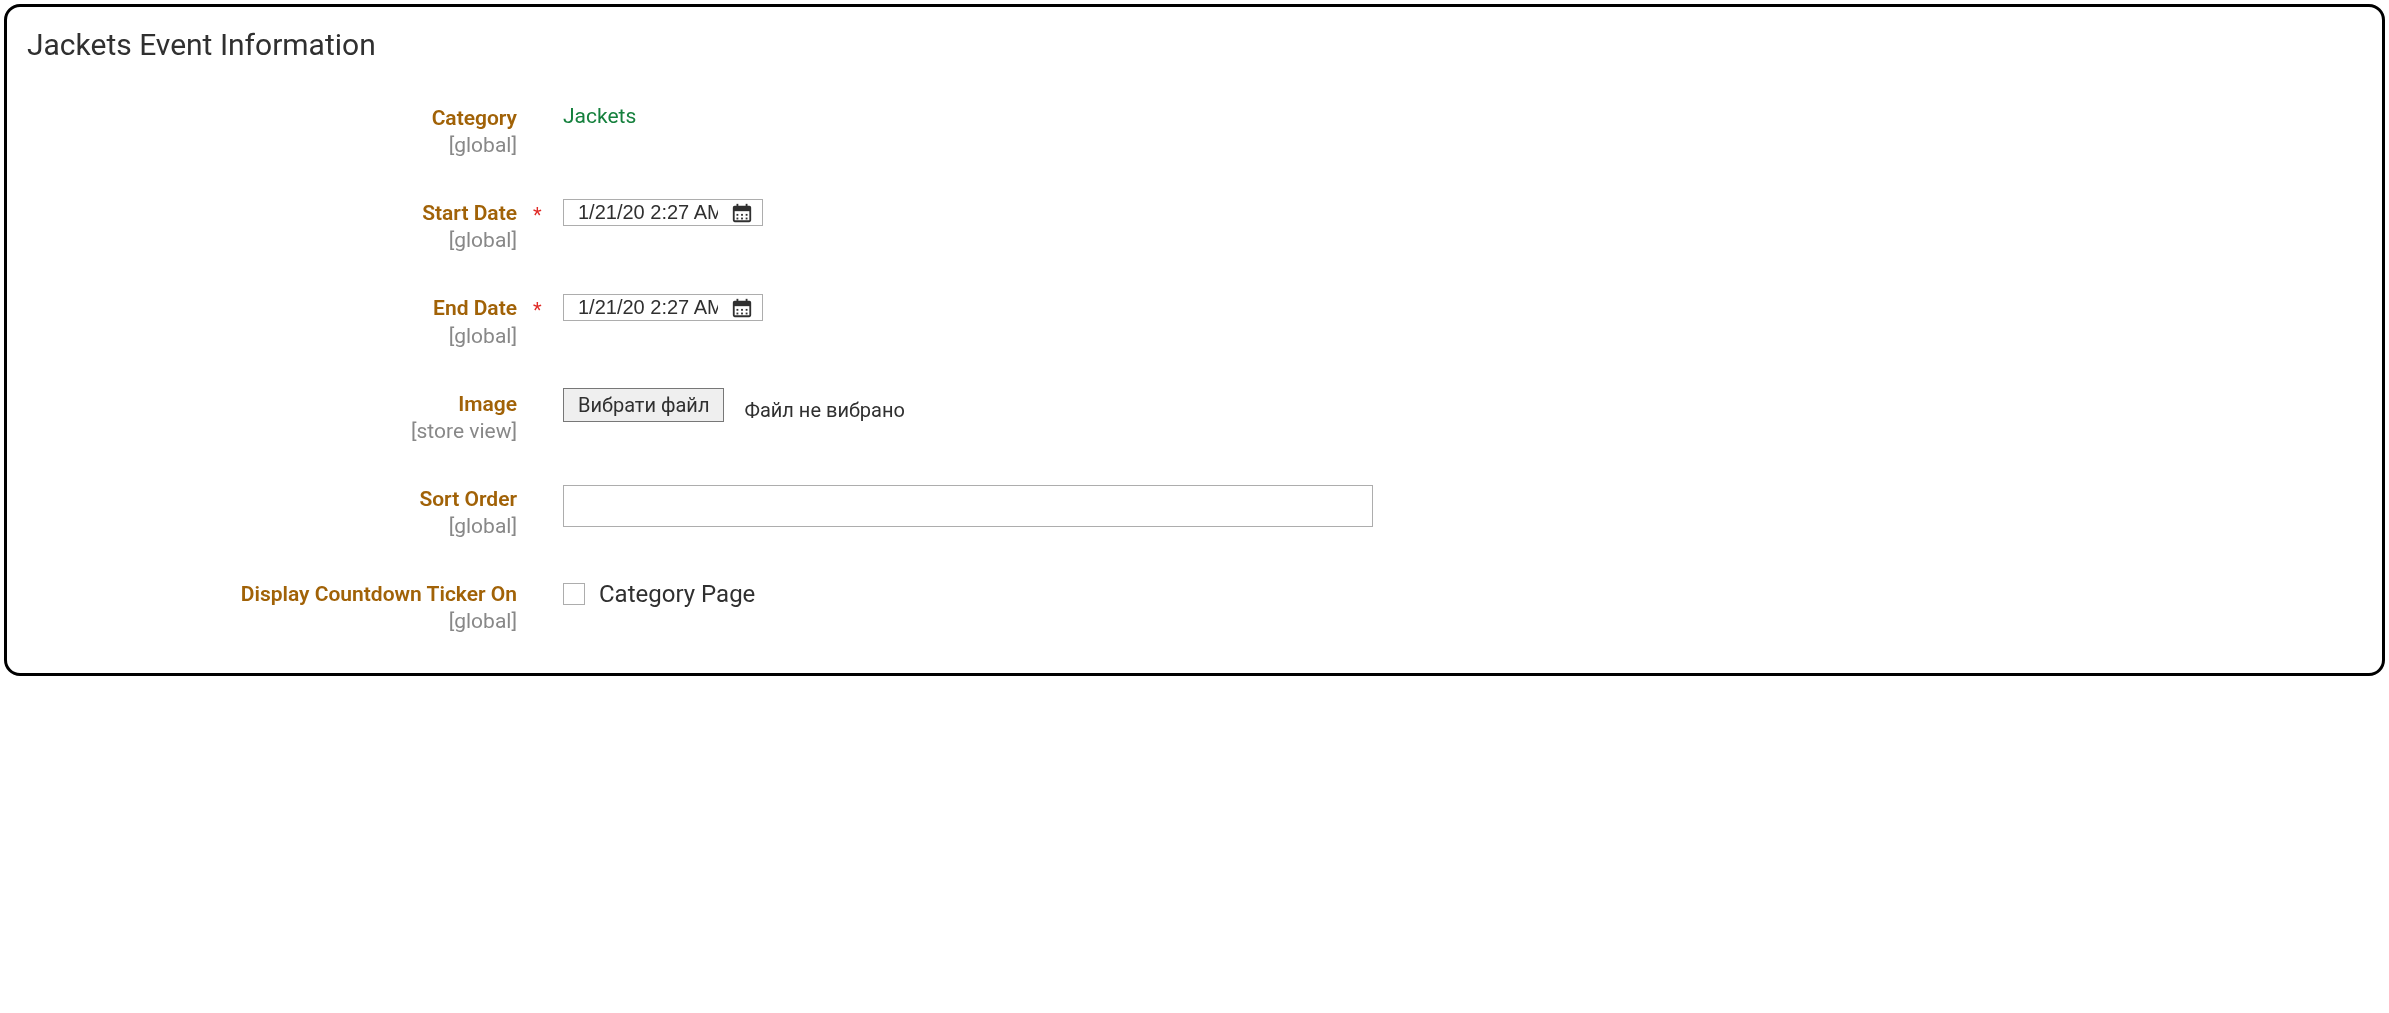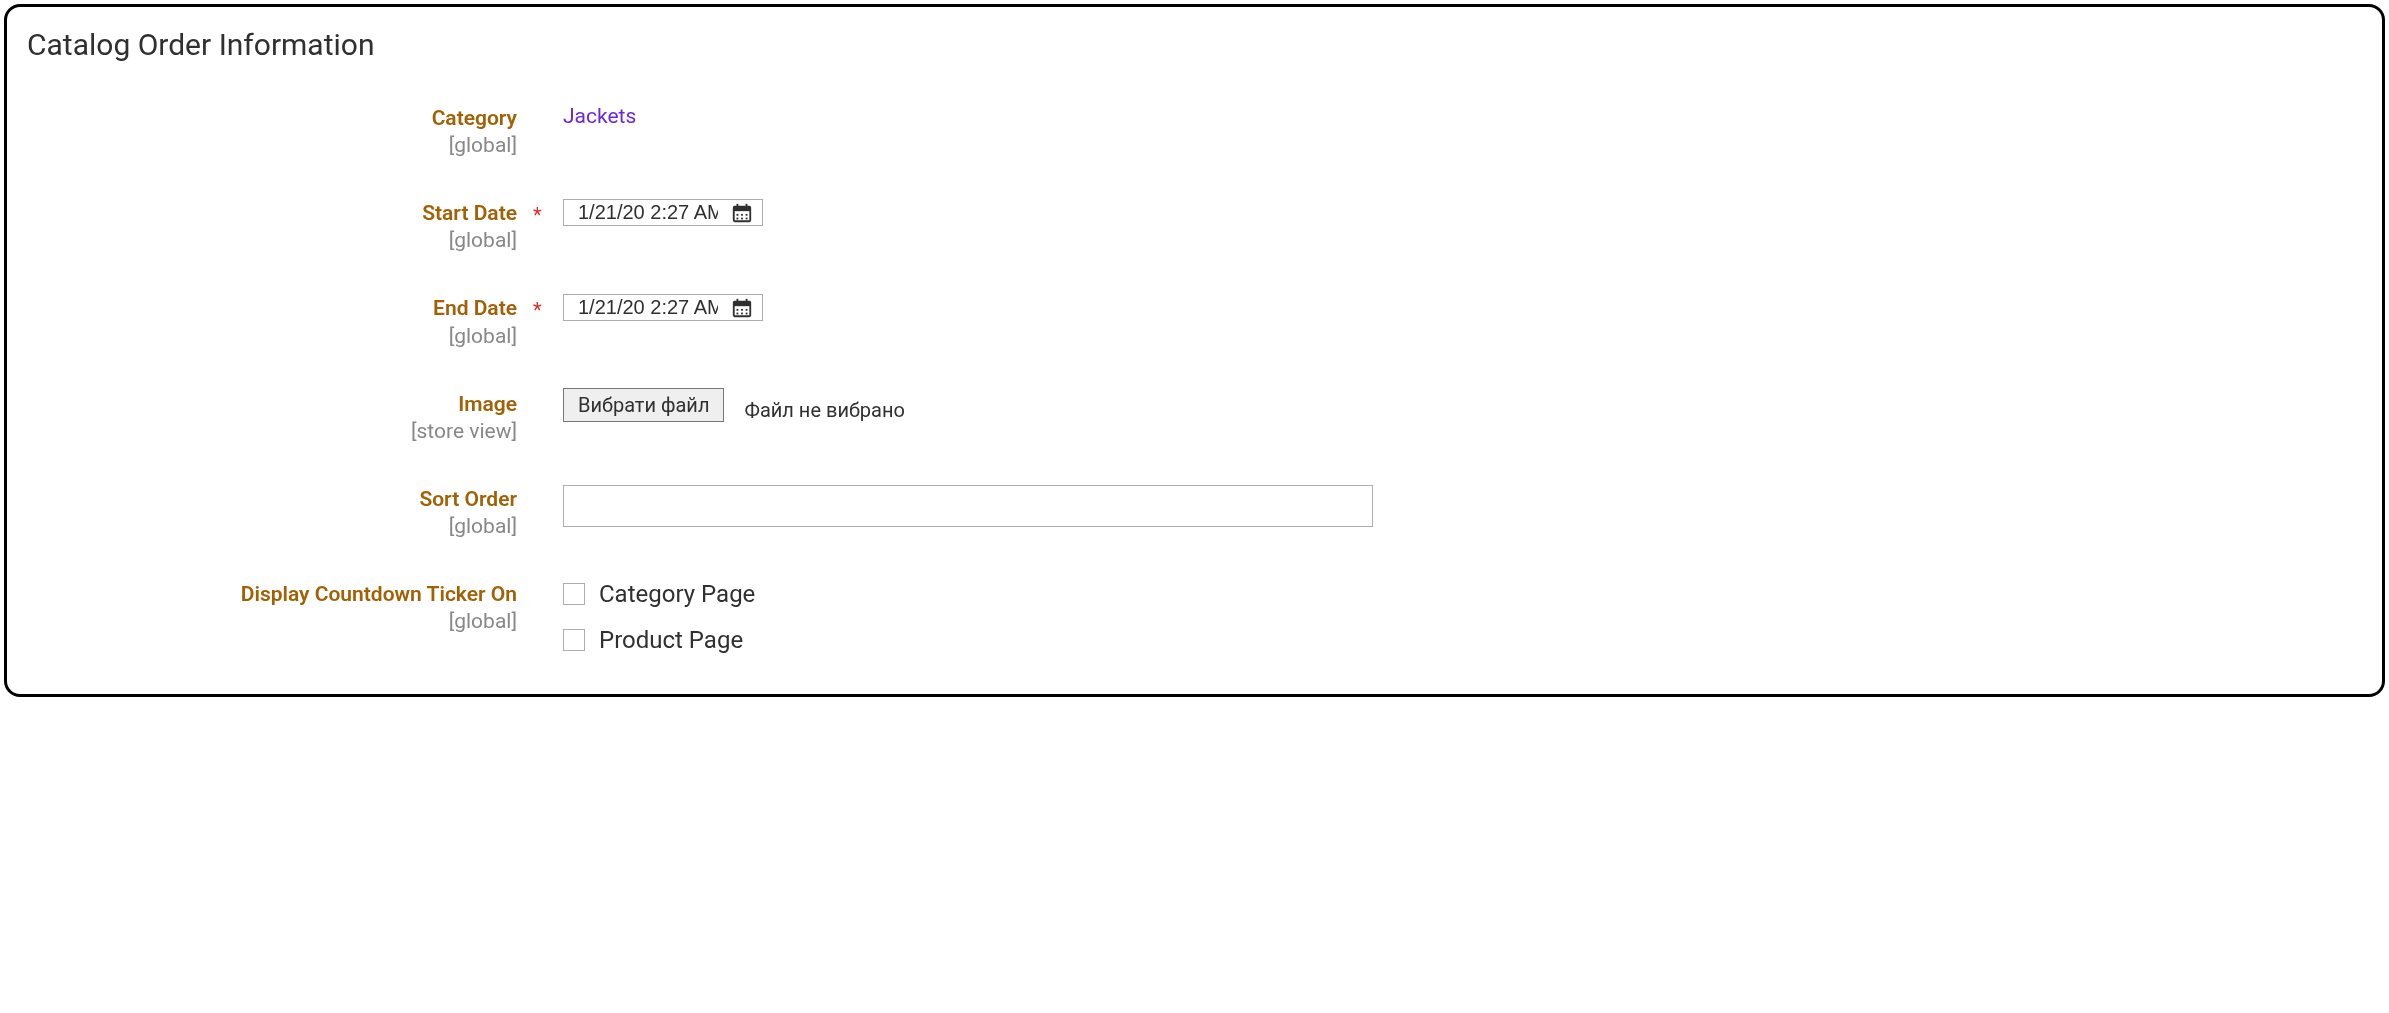--- a/index.html
+++ b/index.html
@@ -53,21 +53,21 @@
     font-size: 20px;
     padding-top: 6px;
     padding-left: 6px;
   }
   .value-col {
     flex: 1;
     padding-left: 8px;
     padding-top: 2px;
   }
   .link {
-    color: #6d28d9;
+    color: #15803d;
     font-size: 21px;
     text-decoration: none;
     cursor: pointer;
   }
   .date-wrap {
     display: inline-flex;
     align-items: center;
     border: 1px solid #adadad;
     background: #fff;
     height: 27px;
@@ -141,21 +141,21 @@
   }
   .chk-label {
     font-size: 24px;
     color: #303030;
   }
 </style>
 </head>
 <body>
 
 <div class="panel">
-  <h1 class="panel-title">Catalog Order Information</h1>
+  <h1 class="panel-title">Jackets Event Information</h1>
 
   <div class="form-row">
     <div class="label-col">
       <span class="field-label">Category</span>
       <span class="scope">[global]</span>
     </div>
     <div class="req-col"></div>
     <div class="value-col">
       <a class="link">Jackets</a>
     </div>
@@ -244,20 +244,16 @@
     <div class="label-col">
       <span class="field-label">Display Countdown Ticker On</span>
       <span class="scope">[global]</span>
     </div>
     <div class="req-col"></div>
     <div class="value-col">
       <div class="chk-row">
         <span class="chk"></span>
         <span class="chk-label">Category Page</span>
       </div>
-      <div class="chk-row" style="margin-bottom:0;">
-        <span class="chk"></span>
-        <span class="chk-label">Product Page</span>
-      </div>
     </div>
   </div>
 
 </div>
 
 </body></html>

